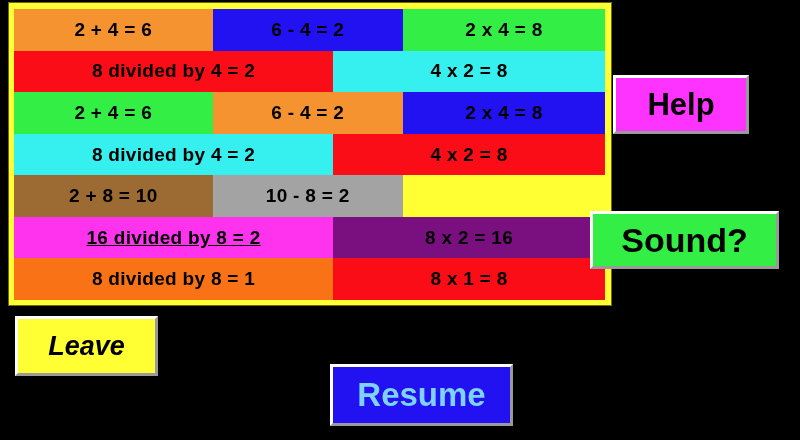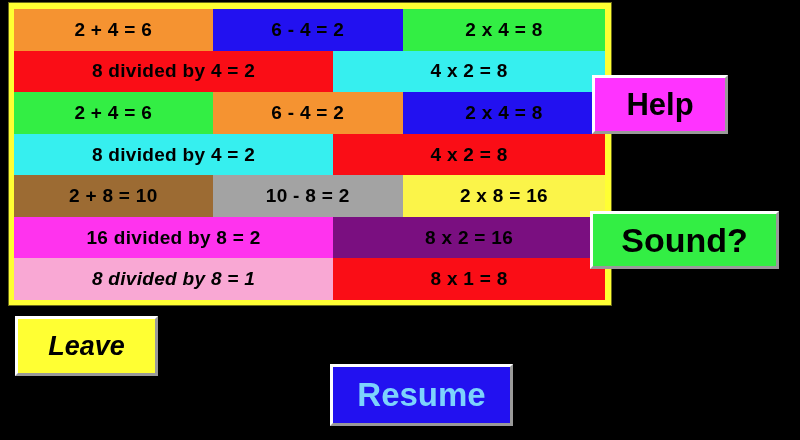--- a/index.html
+++ b/index.html
@@ -28,21 +28,21 @@
   .row-2 .c1{ flex:1 1 auto; }
 
   
   .btn{
     position:absolute; box-sizing:border-box;
     display:flex; align-items:center; justify-content:center;
     font-weight:bold; white-space:nowrap;
     border-top:3px solid #ffffff; border-left:3px solid #ffffff;
     border-right:3px solid #9a9a9a; border-bottom:3px solid #9a9a9a;
   }
-  #help-button  { left:592px; top:75px;  width:136px; height:59px;
+  #help-button  { left:613px; top:75px;  width:136px; height:59px;
                   background:#ff33ff; color:#000; font-size:31px; }
   #sound-button { left:590px; top:211px; width:189px; height:58px;
                   background:#33ee44; color:#000; font-size:34px; }
   #leave-button { left:15px;  top:316px; width:143px; height:60px;
                   background:#ffff33; color:#000; font-size:27px;
                   font-style:italic; }
   #resume-button{ left:330px; top:364px; width:183px; height:62px;
                   background:#2211f0; color:#7dd3fc; font-size:33px; }
 </style>
 </head>
@@ -63,28 +63,27 @@
       <div class="fact-cell c1" style="background: rgb(245, 147, 49);">6 - 4 = 2</div>
       <div class="fact-cell c2" style="background: rgb(34, 17, 240);">2 x 4 = 8</div>
     </div>
     <div class="fact-row row-2">
       <div class="fact-cell c0" style="background: rgb(54, 239, 239);">8 divided by 4 = 2</div>
       <div class="fact-cell c1" style="background: rgb(250, 13, 22);">4 x 2 = 8</div>
     </div>
     <div class="fact-row row-3">
       <div class="fact-cell c0" style="background: rgb(156, 107, 51);">2 + 8 = 10</div>
       <div class="fact-cell c1" style="background: #a3a3a3;">10 - 8 = 2</div>
-      <div class="fact-cell c2" style="background: rgb(251, 244, 73);">2 x 8 = 16</div>
     </div>
     <div class="fact-row row-2">
-      <div class="fact-cell c0" style="background: rgb(255, 51, 238);">16 divided by 8 = 2</div>
+      <div class="fact-cell c0" style="background: rgb(255, 51, 238); text-decoration: underline;">16 divided by 8 = 2</div>
       <div class="fact-cell c1" style="background: rgb(122, 15, 128);">8 x 2 = 16</div>
     </div>
     <div class="fact-row row-2">
-      <div class="fact-cell c0" style="background: #f9a8d4; font-style: italic;">8 divided by 8 = 1</div>
+      <div class="fact-cell c0" style="background: #f97316;">8 divided by 8 = 1</div>
       <div class="fact-cell c1" style="background: rgb(250, 13, 22);">8 x 1 = 8</div>
     </div>
   </div>
 
 <div class="btn" id="help-button">Help</div>
 <div class="btn" id="sound-button">Sound?</div>
 <div class="btn" id="leave-button">Leave</div>
 <div class="btn" id="resume-button">Resume</div>
 
 </body></html>

